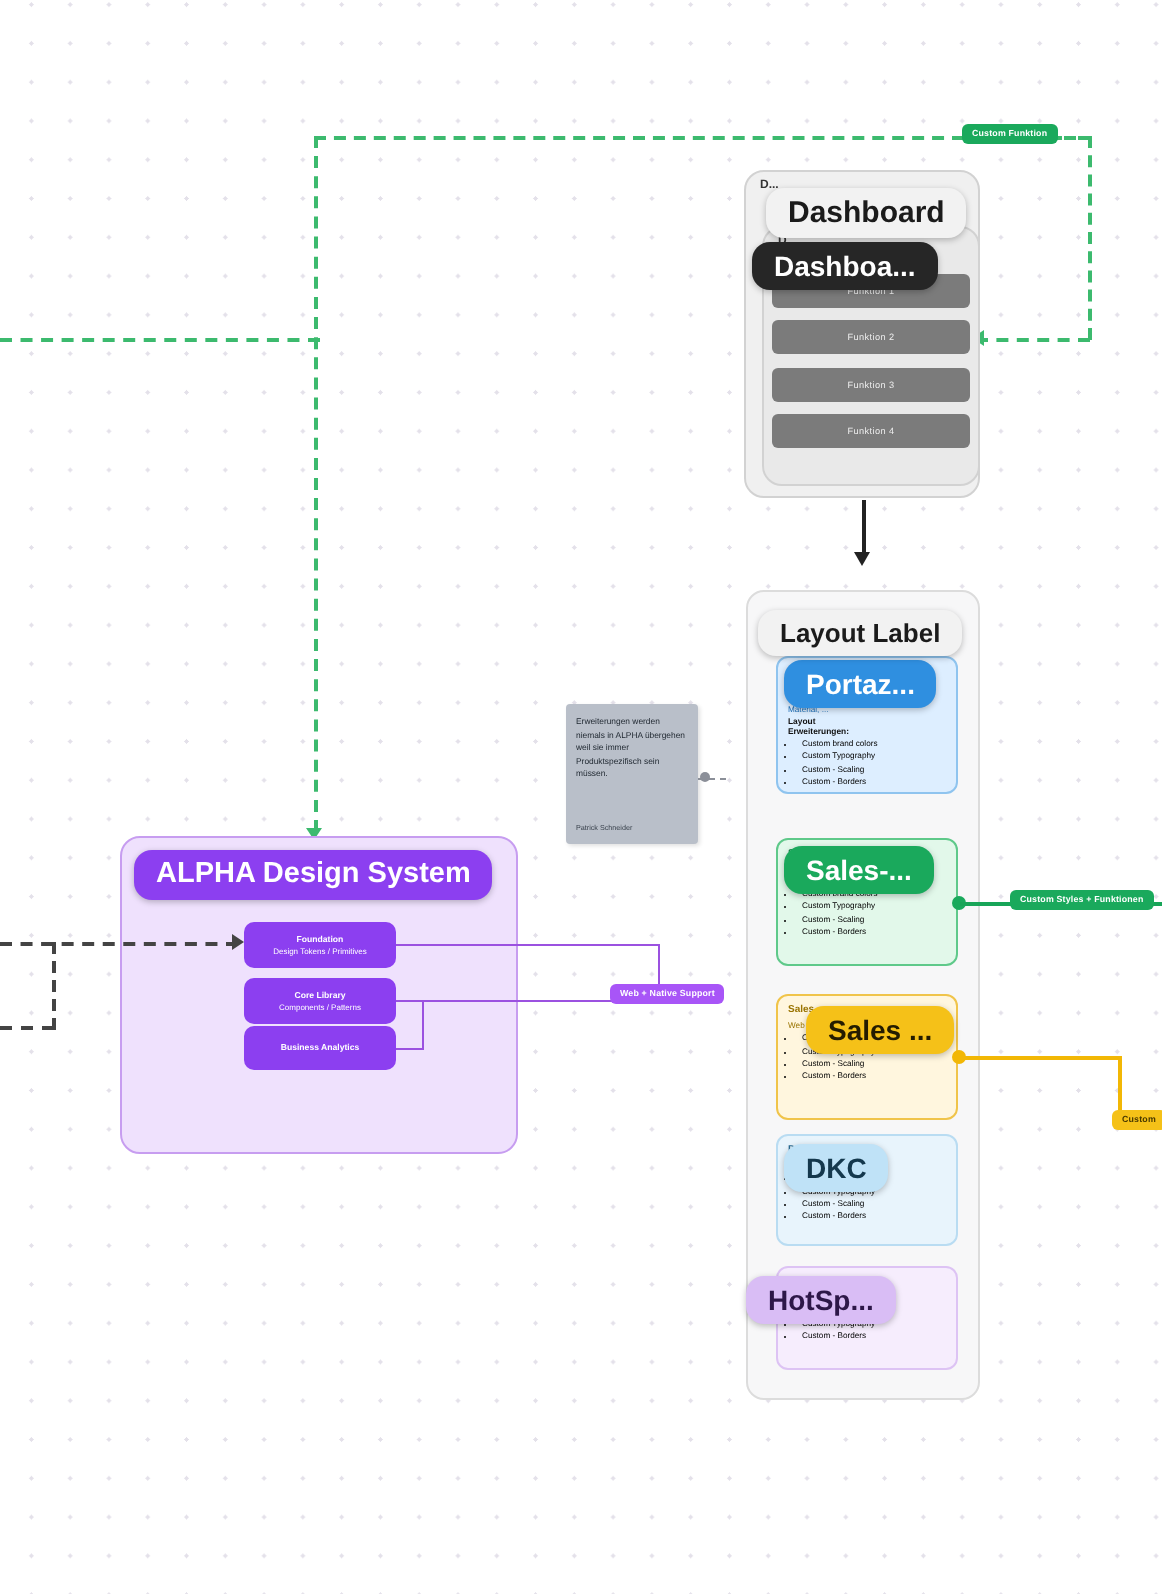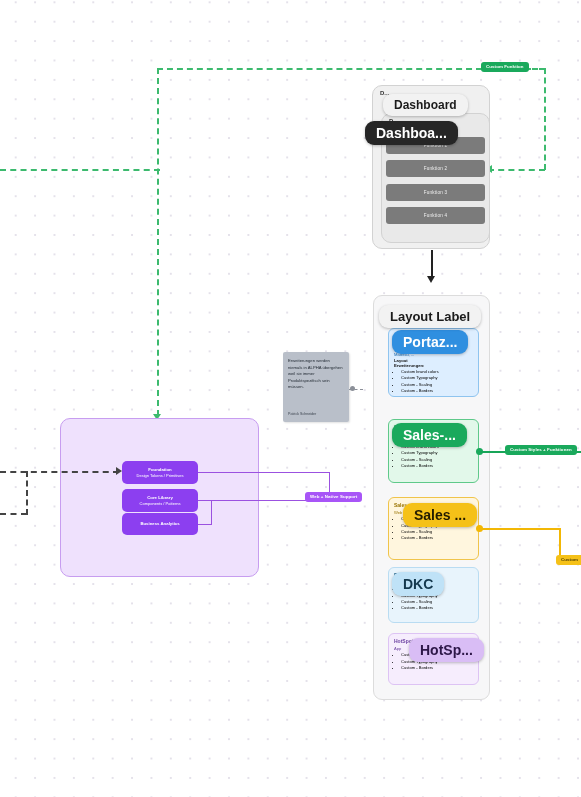--- a/index.html
+++ b/index.html
@@ -188,22 +188,22 @@
   </div>
   <div class="frame" style="left:381px; top:113px; width:109px; height:130px; background:#e9e9e9;">
     <span class="frame-label">D...</span>
   </div>
 
   <div class="fn-btn" style="left:386px; top:137px; width:99px; height:17px;">Funktion 1</div>
   <div class="fn-btn" style="left:386px; top:160px; width:99px; height:17px;">Funktion 2</div>
   <div class="fn-btn" style="left:386px; top:184px; width:99px; height:17px;">Funktion 3</div>
   <div class="fn-btn" style="left:386px; top:207px; width:99px; height:17px;">Funktion 4</div>
 
-  <div class="chip chip-grey" style="left:383px; top:94px; font-size:12px;">Dashboard</div>
-  <div class="chip chip-dark" style="left:365px; top:121px; font-size:14px;">Dashboa...</div>
+  <div class="chip chip-grey" style="left:383px; top:94px; font-size:15px;">Dashboard</div>
+  <div class="chip chip-dark" style="left:376px; top:121px; font-size:14px;">Dashboa...</div>
 
   <div class="seg v-solid-black" style="left:431px; top:250px; height:28px;"></div>
   <div class="arrowhead" style="left:427px; top:276px; border-top:7px solid #222; border-left:4.5px solid transparent; border-right:4.5px solid transparent;"></div>
 
   <div class="wl-frame" style="left:373px; top:295px; width:117px; height:405px;"></div>
 
   <div class="card card-blue" style="left:388px; top:328px; width:91px; height:69px;">
     <h4 class="c-blue">Portal</h4>
     <div class="meta c-blue">App</div>
     <div class="meta c-blue">
@@ -260,21 +260,21 @@
 
   <div class="card card-lilac" style="left:388px; top:633px; width:91px; height:52px;">
     <h4 class="c-lilac">HotSpot</h4>
     <div class="meta c-lilac">App</div>
     <ul>
       <li>Custom brand colors</li>
       <li>Custom Typography</li>
       <li>Custom - Borders</li>
     </ul>
   </div>
-  <div class="chip chip-lilac" style="left:409px; top:638px; font-size:14px;">HotSp...</div>
+  <div class="chip chip-lilac" style="left:373px; top:638px; font-size:14px;">HotSp...</div>
 
   <div class="chip chip-grey" style="left:379px; top:305px; font-size:13px;">Layout Label</div>
 
   <div class="dot" style="left:476px; top:448px; background:#1aa95c;"></div>
   <div class="seg h-solid-green" style="left:480px; top:451px; width:101px;"></div>
   <div class="pill pill-green" style="left:505px; top:445px;">Custom Styles + Funktionen</div>
 
   <div class="dot" style="left:476px; top:525px; background:#f2b705;"></div>
   <div class="seg h-solid-yellow" style="left:480px; top:528px; width:80px;"></div>
   <div class="seg" style="left:559px; top:528px; height:32px; border-left:2px solid #f2b705;"></div>
@@ -282,20 +282,21 @@
 
   <div id="note">
     <p>Erweiterungen werden niemals in ALPHA übergehen weil sie immer Produktspezifisch sein müssen.</p>
     <span class="sig">Patrick Schneider</span>
   </div>
   <div class="seg" style="left:349px; top:389px; width:14px; border-top:1.5px dashed #8b8f98;"></div>
   <div class="dot" style="left:350px; top:386px; width:5px; height:5px; background:#8b8f98;"></div>
 
   <div id="alpha-frame"></div>
 
+  <div class="chip chip-violet" style="left:67px; top:425px; font-size:14.5px;">ALPHA Design System</div>
 
   <div class="ds-node" style="left:122px; top:461px; width:76px; height:23px;">
     <div class="t1">Foundation</div>
     <div class="t2">Design Tokens / Primitives</div>
   </div>
   <div class="ds-node" style="left:122px; top:489px; width:76px; height:23px;">
     <div class="t1">Core Library</div>
     <div class="t2">Components / Patterns</div>
   </div>
   <div class="ds-node" style="left:122px; top:513px; width:76px; height:22px;">

